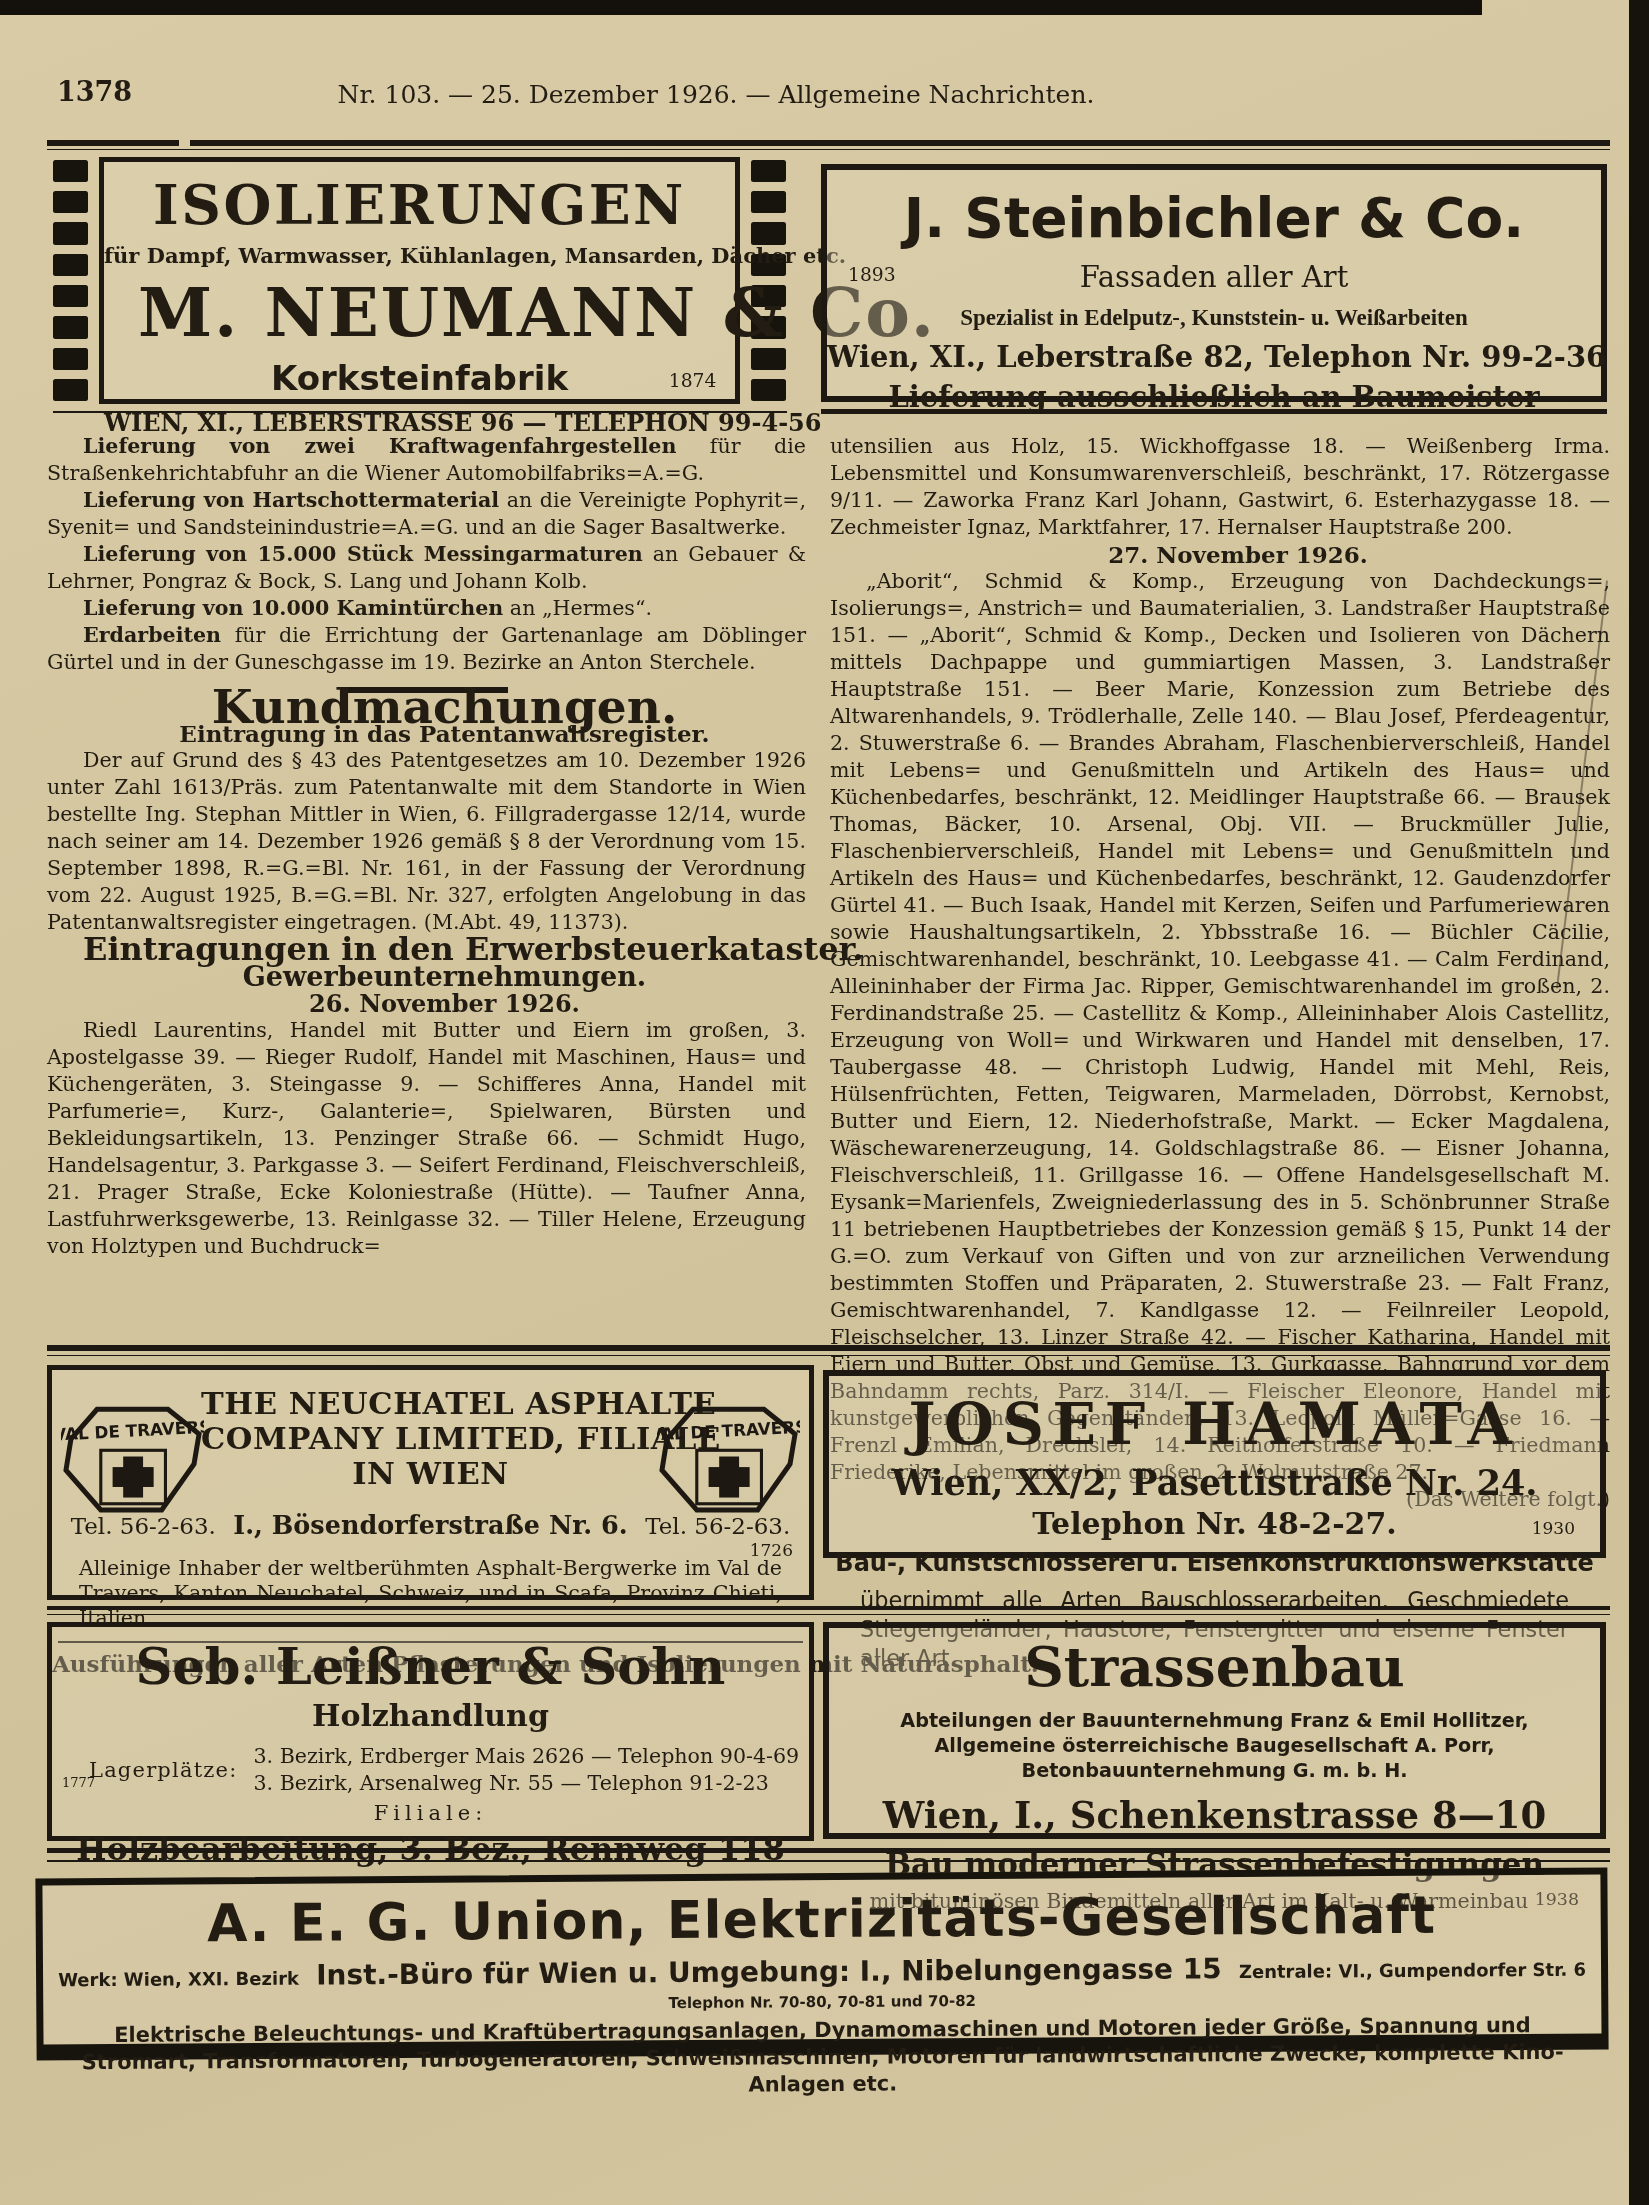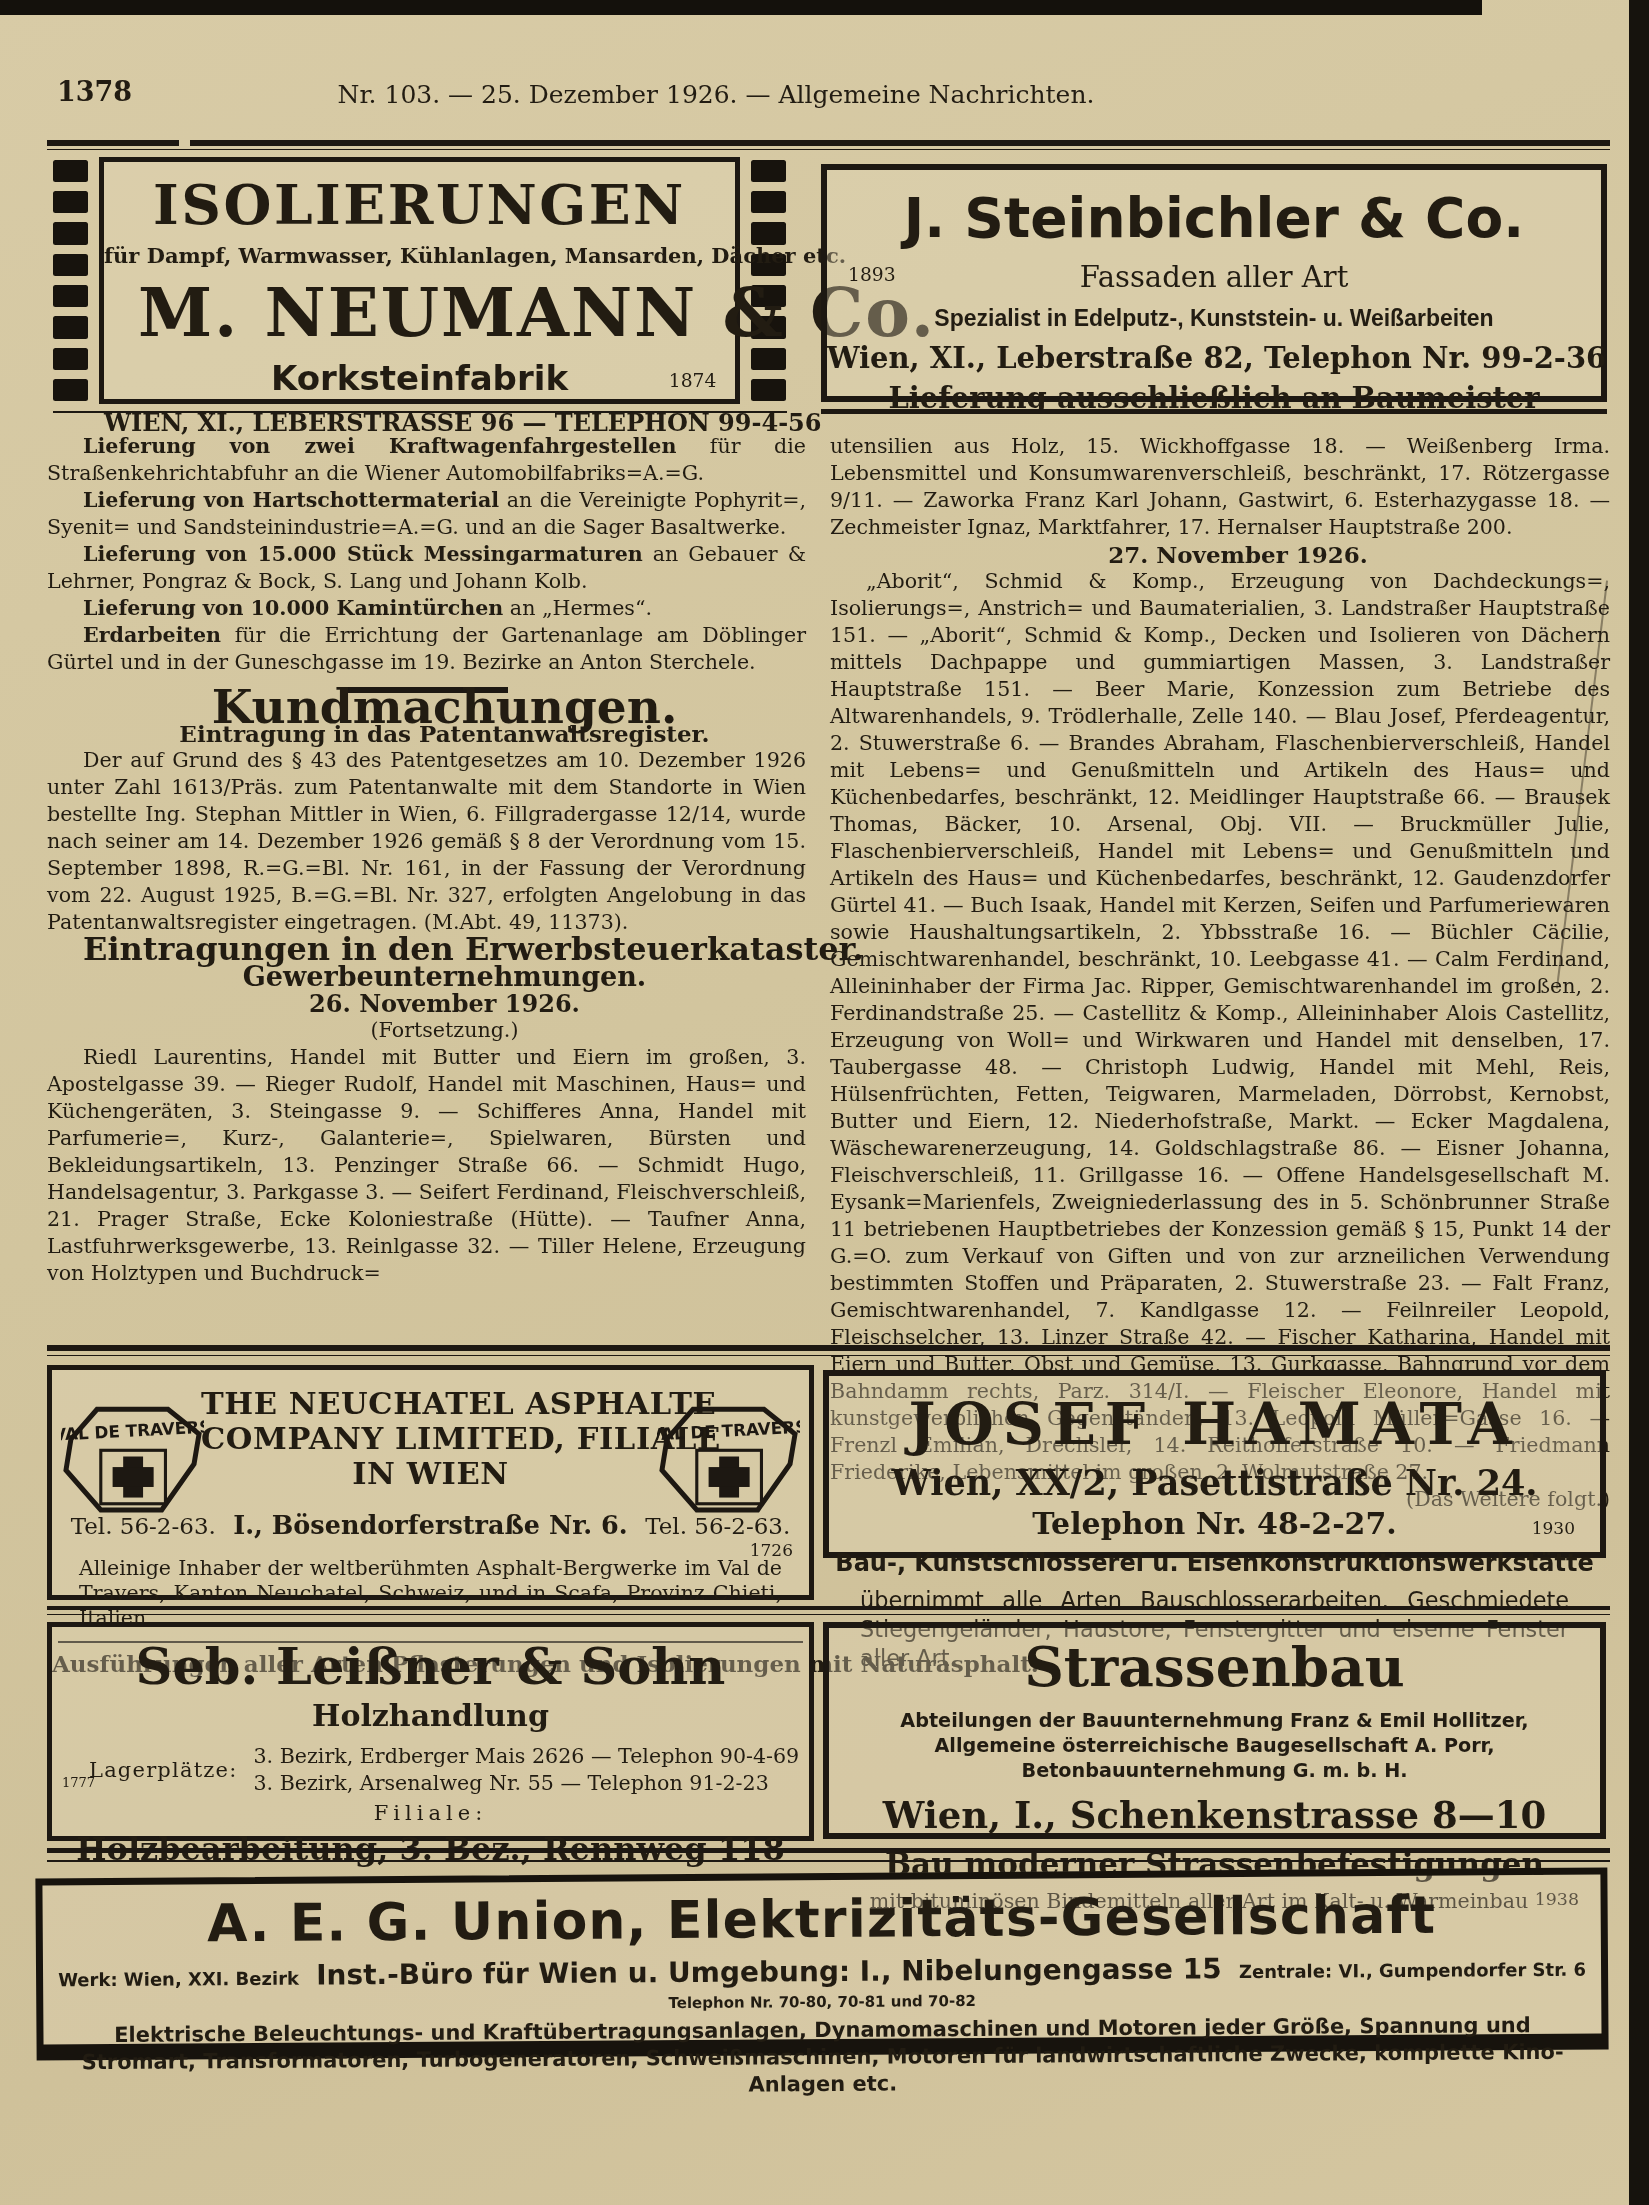--- a/index.html
+++ b/index.html
@@ -30,21 +30,21 @@
   .neumann-l2{font-size:21px;font-weight:bold;margin-top:6.2px;}
   .neumann-l3{font-size:67px;font-weight:bold;letter-spacing:1.9px;margin-top:5px;padding-left:34px;}
   .neumann-l4{font-size:34px;font-weight:bold;font-family:"DejaVu Sans",sans-serif;margin-top:6.2px;position:relative;}
   .neumann-ref{position:absolute;right:18.7px;top:11.2px;font-size:18.7px;font-weight:normal;font-family:"DejaVu Serif",serif;}
   .neumann-l5{font-size:24px;font-weight:bold;margin-top:10px;}
   
   .stein-title{font-size:55px;font-weight:bold;font-family:"DejaVu Sans",sans-serif;margin-top:16px;}
   .stein-row{position:relative;margin-top:10px;}
   .stein-year{position:absolute;left:21px;top:3.7px;font-size:18.7px;}
   .stein-l2{font-size:29px;}
-  .stein-l3{font-size:23px;font-weight:bold;font-family:Liberation Sans, sans-serif;margin-top:11.2px;}
+  .stein-l3{font-size:23px;font-weight:bold;font-family:Liberation Serif, serif;margin-top:11.2px;}
   .stein-l4{font-size:29px;font-weight:600;margin-top:8.7px;}
   .stein-l5{font-size:29px;font-weight:bold;margin-top:6.2px;}
   
   .col{position:absolute;top:433px;font-size:20.6px;line-height:27px;text-align:justify;}
   .col p{margin:0;text-indent:36px;}
   .col p.noindent{text-indent:0;}
   .lead{font-weight:bold;}
   .divider{width:162px;height:2.5px;background:#1d1812;margin:11.2px auto 0 auto;border-bottom:3.1px double #1d1812;}
   .kund-title{font-size:47px;font-weight:bold;text-align:center;margin-top:10px;text-indent:0;}
   .kund-sub{font-size:23px;font-weight:bold;text-align:center;margin-top:7.5px;text-indent:0;}
@@ -170,21 +170,20 @@
 
     <div class="divider"></div>
 
     <p class="kund-title">Kundmachungen.</p>
     <p class="kund-sub">Eintragung in das Patentanwaltsregister.</p>
     <p class="mt20">Der auf Grund des § 43 des Patentgesetzes am 10. Dezember 1926 unter Zahl 1613/Präs. zum Patentanwalte mit dem Standorte in Wien bestellte Ing. Stephan Mittler in Wien, 6. Fillgradergasse 12/14, wurde nach seiner am 14. Dezember 1926 gemäß § 8 der Verordnung vom 15. September 1898, R.=G.=Bl. Nr. 161, in der Fassung der Verordnung vom 22. August 1925, B.=G.=Bl. Nr. 327, erfolgten Angelobung in das Patentanwaltsregister eingetragen. (M.Abt. 49, 11373).</p>
 
     <p class="erw-title">Eintragungen in den Erwerbsteuerkataster.</p>
     <p class="erw-sub">Gewerbeunternehmungen.</p>
     <p class="erw-date">26. November 1926.</p>
-    <p class="erw-cont">(Fortsetzung.)</p>
     <p class="mt18">Riedl Laurentins, Handel mit Butter und Eiern im großen, 3. Apostelgasse 39. — Rieger Rudolf, Handel mit Maschinen, Haus= und Küchengeräten, 3. Steingasse 9. — Schifferes Anna, Handel mit Parfumerie=, Kurz-, Galanterie=, Spielwaren, Bürsten und Bekleidungsartikeln, 13. Penzinger Straße 66. — Schmidt Hugo, Handelsagentur, 3. Parkgasse 3. — Seifert Ferdinand, Fleischverschleiß, 21. Prager Straße, Ecke Koloniestraße (Hütte). — Taufner Anna, Lastfuhrwerksgewerbe, 13. Reinlgasse 32. — Tiller Helene, Erzeugung von Holztypen und Buchdruck=</p>
   </div>
 
   <div class="col" style="left:830px;width:780px;">
     <p class="noindent">utensilien aus Holz, 15. Wickhoffgasse 18. — Weißenberg Irma. Lebensmittel und Konsumwarenverschleiß, beschränkt, 17. Rötzergasse 9/11. — Zaworka Franz Karl Johann, Gastwirt, 6. Esterhazygasse 18. — Zechmeister Ignaz, Marktfahrer, 17. Hernalser Hauptstraße 200.</p>
     <p class="date27">27. November 1926.</p>
     <p>„Aborit“, Schmid &amp; Komp., Erzeugung von Dachdeckungs=, Isolierungs=, Anstrich= und Baumaterialien, 3. Landstraßer Hauptstraße 151. — „Aborit“, Schmid &amp; Komp., Decken und Isolieren von Dächern mittels Dachpappe und gummiartigen Massen, 3. Landstraßer Hauptstraße 151. — Beer Marie, Konzession zum Betriebe des Altwarenhandels, 9. Trödlerhalle, Zelle 140. — Blau Josef, Pferdeagentur, 2. Stuwerstraße 6. — Brandes Abraham, Flaschenbierverschleiß, Handel mit Lebens= und Genußmitteln und Artikeln des Haus= und Küchenbedarfes, beschränkt, 12. Meidlinger Hauptstraße 66. — Brausek Thomas, Bäcker, 10. Arsenal, Obj. VII. — Bruckmüller Julie, Flaschenbierverschleiß, Handel mit Lebens= und Genußmitteln und Artikeln des Haus= und Küchenbedarfes, beschränkt, 12. Gaudenzdorfer Gürtel 41. — Buch Isaak, Handel mit Kerzen, Seifen und Parfumeriewaren sowie Haushaltungsartikeln, 2. Ybbsstraße 16. — Büchler Cäcilie, Gemischtwarenhandel, beschränkt, 10. Leebgasse 41. — Calm Ferdinand, Alleininhaber der Firma Jac. Ripper, Gemischtwarenhandel im großen, 2. Ferdinandstraße 25. — Castellitz &amp; Komp., Alleininhaber Alois Castellitz, Erzeugung von Woll= und Wirkwaren und Handel mit denselben, 17. Taubergasse 48. — Christoph Ludwig, Handel mit Mehl, Reis, Hülsenfrüchten, Fetten, Teigwaren, Marmeladen, Dörrobst, Kernobst, Butter und Eiern, 12. Niederhofstraße, Markt. — Ecker Magdalena, Wäschewarenerzeugung, 14. Goldschlagstraße 86. — Eisner Johanna, Fleischverschleiß, 11. Grillgasse 16. — Offene Handelsgesellschaft M. Eysank=Marienfels, Zweigniederlassung des in 5. Schönbrunner Straße 11 betriebenen Hauptbetriebes der Konzession gemäß § 15, Punkt 14 der G.=O. zum Verkauf von Giften und von zur arzneilichen Verwendung bestimmten Stoffen und Präparaten, 2. Stuwerstraße 23. — Falt Franz, Gemischtwarenhandel, 7. Kandlgasse 12. — Feilnreiler Leopold, Fleischselcher, 13. Linzer Straße 42. — Fischer Katharina, Handel mit Eiern und Butter, Obst und Gemüse, 13. Gurkgasse, Bahngrund vor dem Bahndamm rechts, Parz. 314/I. — Fleischer Eleonore, Handel mit kunstgewerblichen Gegenständen, 13. Leopold Müller=Gasse 16. — Frenzl Emilian, Drechsler, 14. Reithofferstraße 10. — Friedmann Friederike, Lebensmittel im großen, 2. Wolmutstraße 27.</p>
     <p class="weiter">(Das Weitere folgt.)</p>
   </div>
 

